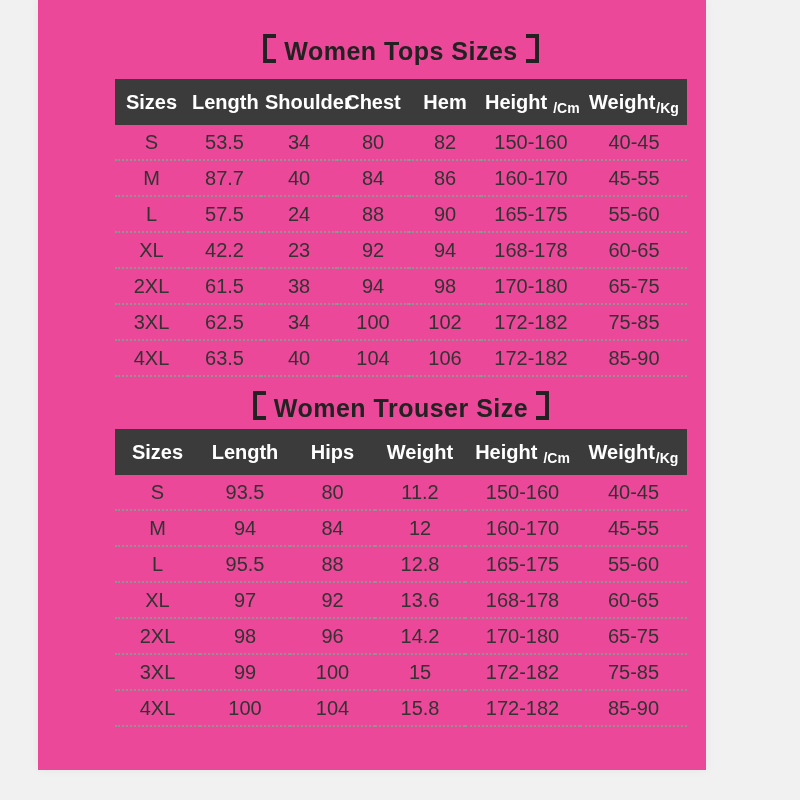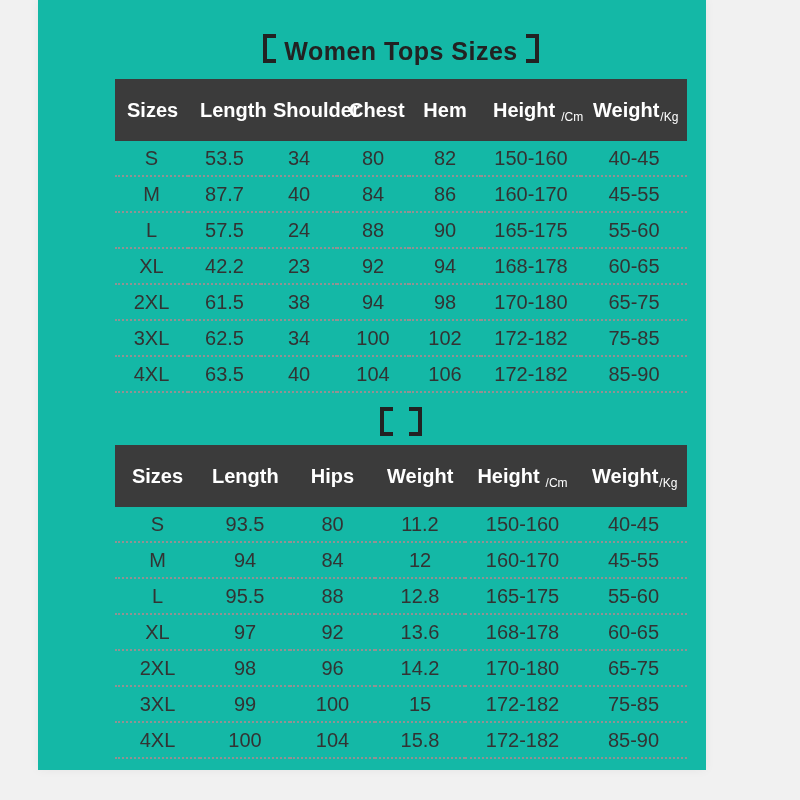--- a/index.html
+++ b/index.html
@@ -7,21 +7,21 @@
     width: 800px; height: 800px;
     background: #f1f1f1;
     font-family: "Liberation Sans", sans-serif;
     position: relative;
     overflow: hidden;
   }
   .card {
     position: absolute;
     left: 38px; top: 0;
     width: 668px; height: 770px;
-    background: #14b8a6;
+    background: #ec4899;
     box-shadow: 0 0 10px rgba(0,0,0,0.05);
   }
   .content {
     position: absolute;
     left: 77px; top: 0;
     width: 572px;
   }
   .chart-title {
     text-align: center;
     font-weight: bold;
@@ -54,36 +54,36 @@
     border-collapse: collapse;
     table-layout: fixed;
     width: 572px;
   }
   table.size-table thead th {
     background: #3b3b3b;
     color: #ffffff;
     font-weight: bold;
     font-size: 20px;
     height: 38px;
-    padding: 12px;
+    padding: 4px;
     text-align: center;
     white-space: nowrap;
   }
   table.size-table tbody td {
     height: 34px;
     padding: 0;
     text-align: center;
     font-size: 20px;
     color: #333333;
     border-bottom: 2px dotted #929292;
     white-space: nowrap;
   }
   .unit {
-    font-size: 12px;
-    font-weight: normal;
+    font-size: 14px;
+    font-weight: bold;
     position: relative;
     top: 4px;
     margin-left: 1px;
   }
   .unit.gap { margin-left: 6px; }
 </style>
 </head>
 <body>
 
 <div class="card">
@@ -175,21 +175,21 @@
           <td>40</td>
           <td>104</td>
           <td>106</td>
           <td>172-182</td>
           <td>85-90</td>
         </tr>
       </tbody>
     </table>
 
     <div class="chart-title title-trousers">
-      <span class="bracket open"></span><span class="bracket close"></span>
+      <span class="bracket open"></span><span>Women Trouser Size</span><span class="bracket close"></span>
     </div>
 
     <table class="size-table">
       <colgroup>
         <col style="width:85px">
           <col style="width:90px">
           <col style="width:85px">
         <col style="width:90px">
           <col style="width:115px">
           <col style="width:107px">

